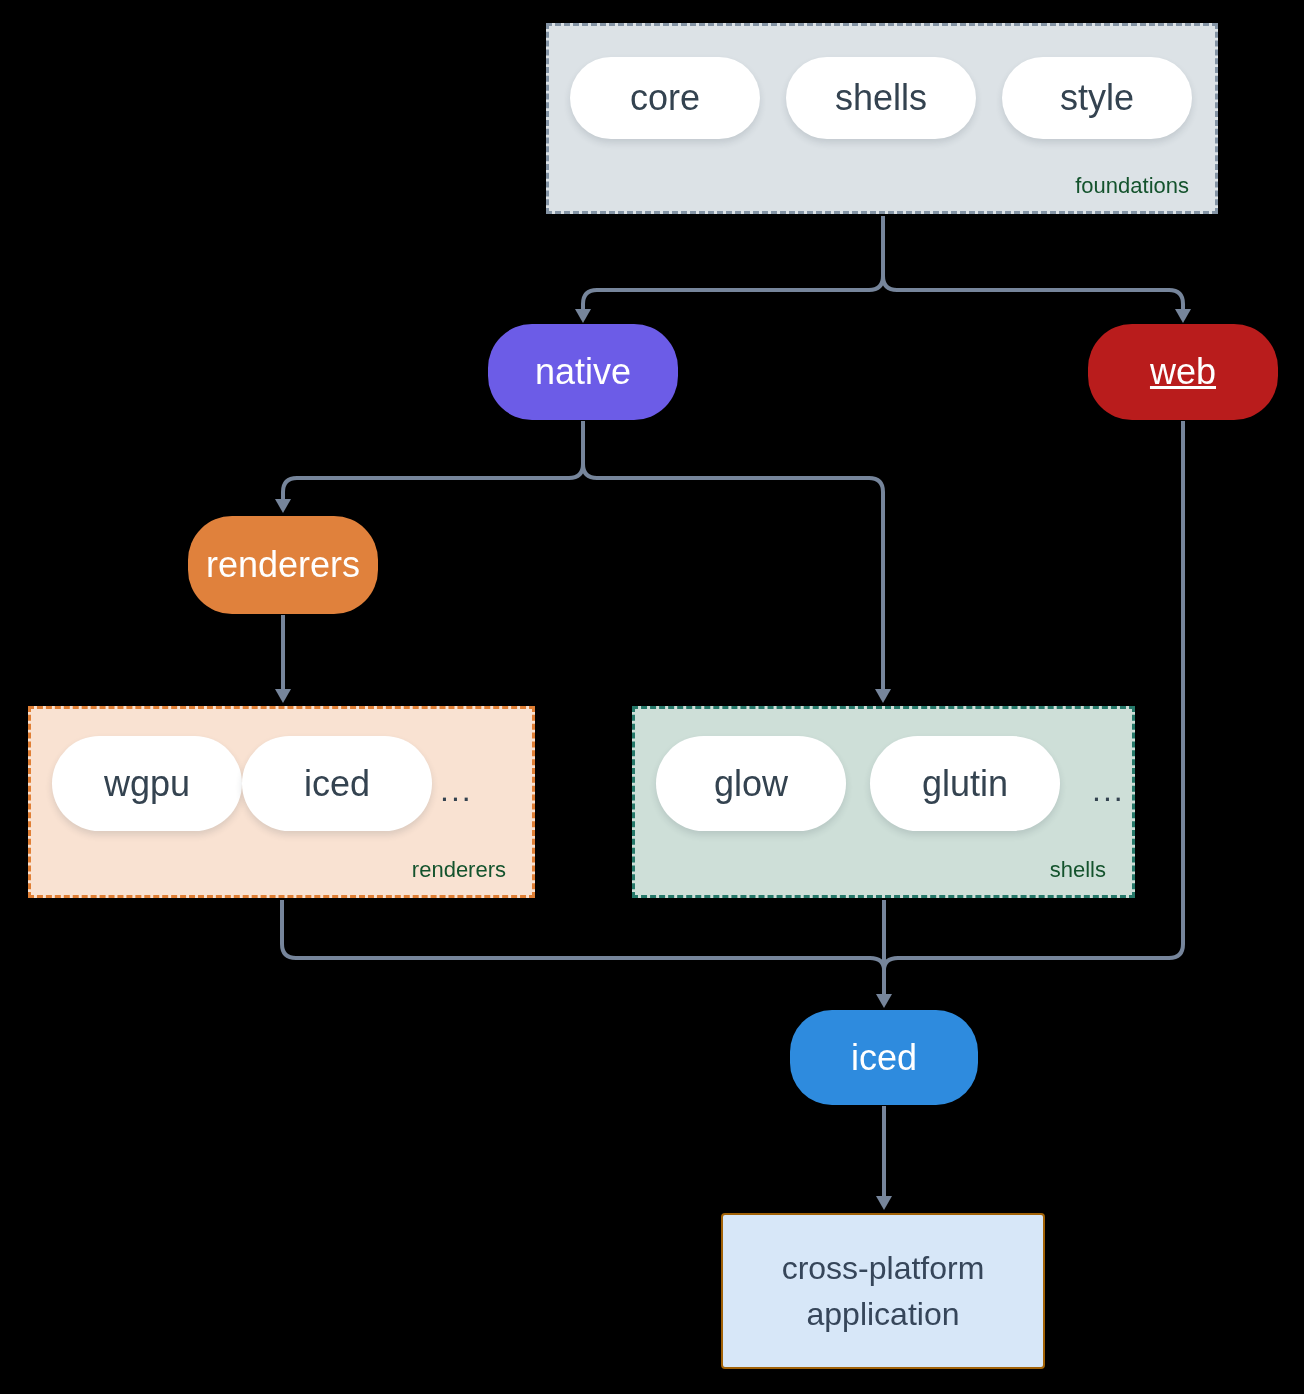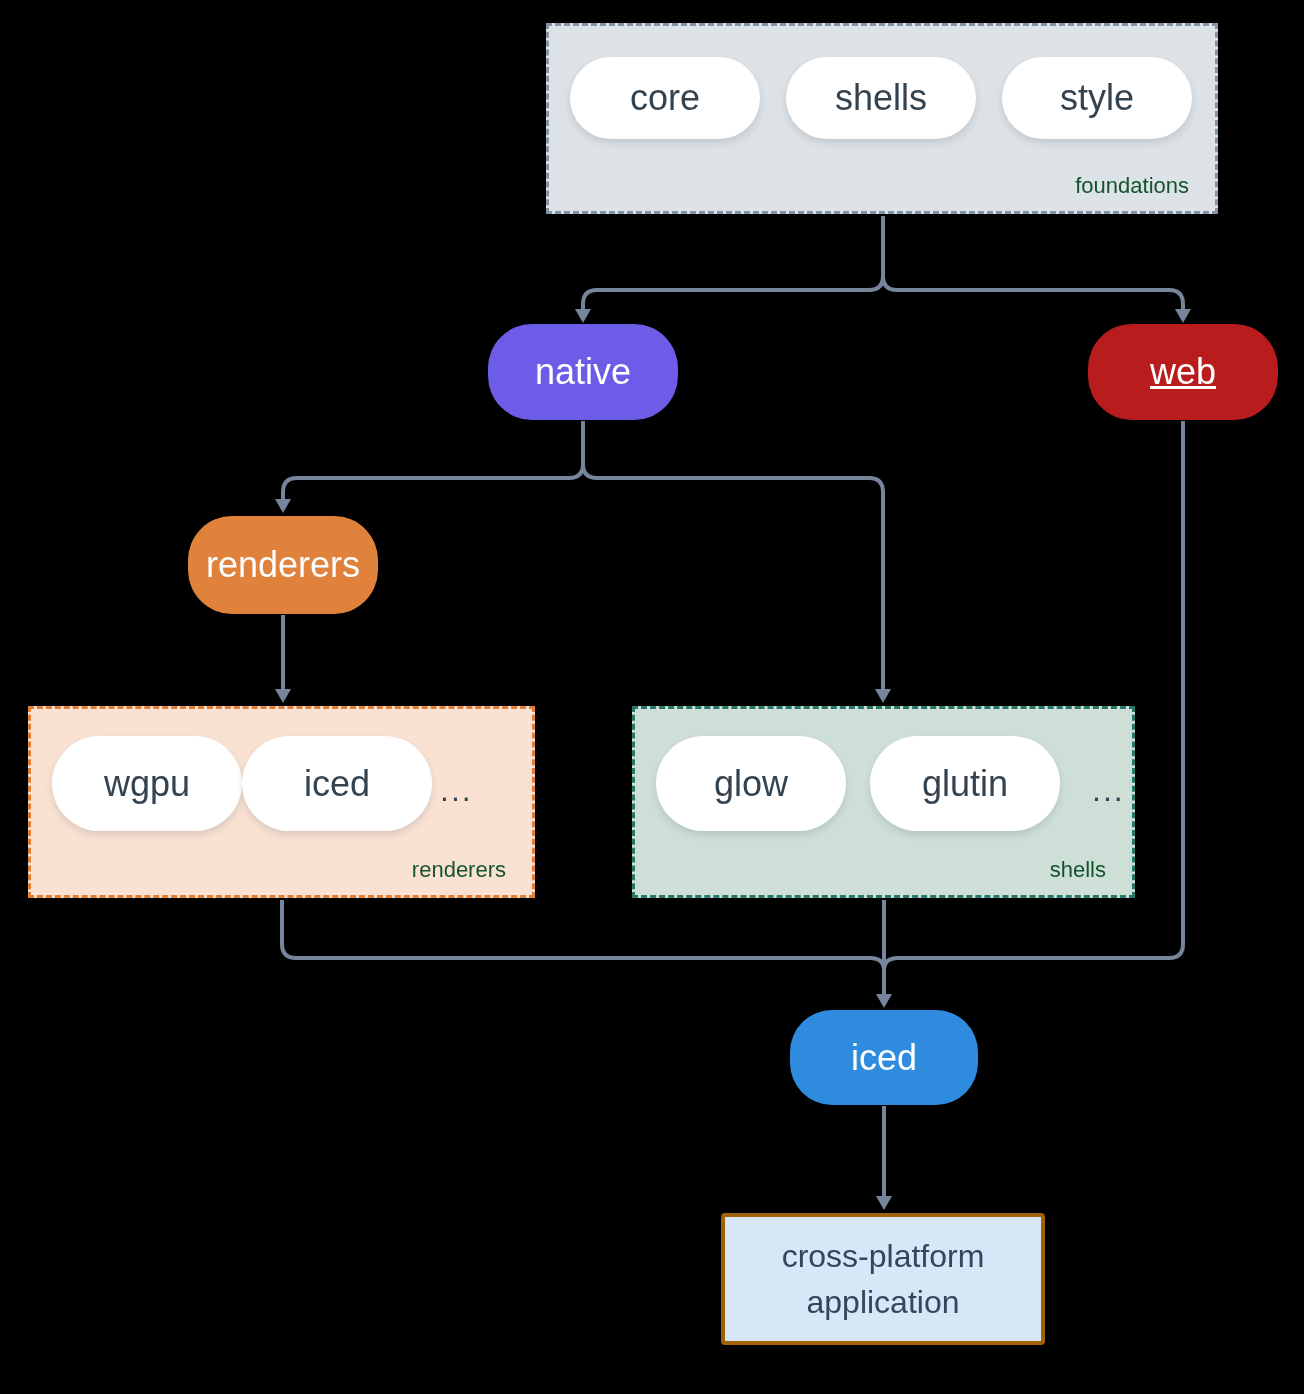--- a/index.html
+++ b/index.html
@@ -114,24 +114,24 @@
   }
   .node-iced {
     left: 790px; top: 1010px;
     width: 188px; height: 95px;
     background: #2e8bde;
     border-radius: 42px;
   }
   .app-box {
     position: absolute;
     left: 721px; top: 1213px;
-    width: 324px; height: 132px;
+    width: 324px; height: 156px;
     box-sizing: border-box;
     background: #d7e7f8;
-    border: 4px solid #a16207;
+    border: 2px solid #a16207;
     border-radius: 4px;
     display: flex;
     align-items: center;
     justify-content: center;
     text-align: center;
     color: #36465a;
     font-size: 32px;
     line-height: 1.45;
     padding: 0 30px;
   }

